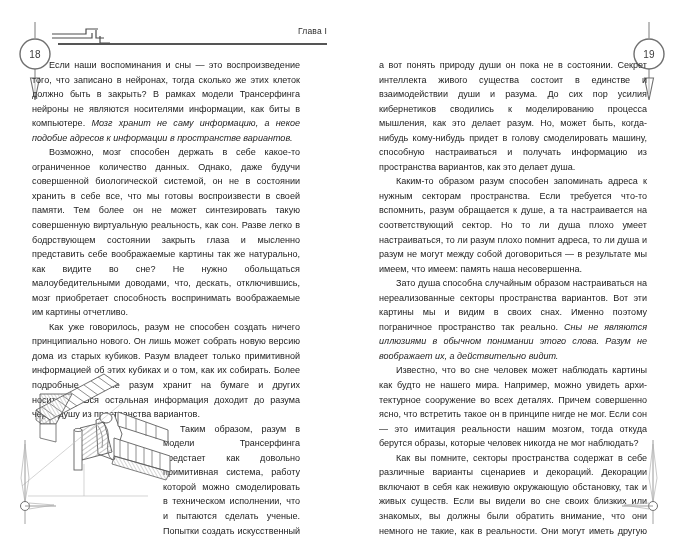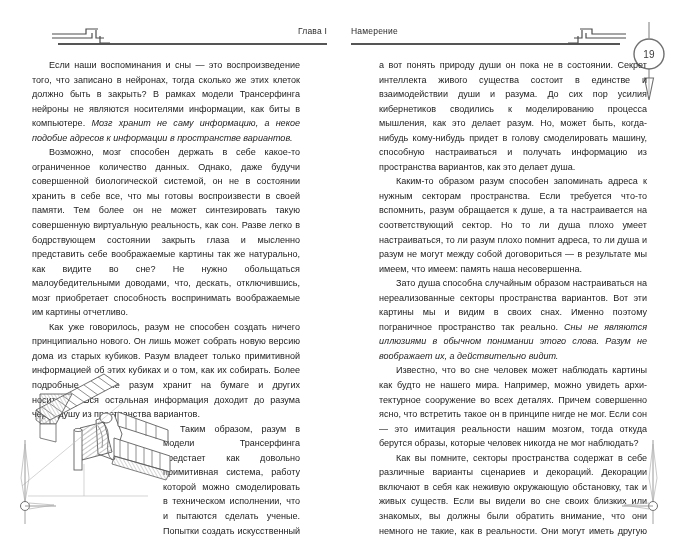--- a/index.html
+++ b/index.html
@@ -84,20 +84,30 @@
 
   svg{display:block;overflow:visible;}
 </style>
 </head>
 <body>
 
 <div class="spread">
 
   <div class="page page-left">
 
+    <div class="folio folio-left">
+      <svg width="58" height="78" viewBox="0 0 58 78">
+        <line x1="29" y1="0" x2="29" y2="16" stroke="#7a7a7a" stroke-width="1"></line>
+        <circle cx="29" cy="32" r="15" fill="#ffffff" stroke="#6f6f6f" stroke-width="1.4"></circle>
+        <line x1="29" y1="47" x2="29" y2="56" stroke="#7a7a7a" stroke-width="1"></line>
+        <polygon points="29,78 24.5,56 33.5,56" fill="#ffffff" stroke="#6f6f6f" stroke-width="1.1"></polygon>
+        <line x1="29" y1="56" x2="29" y2="72" stroke="#9a9a9a" stroke-width="0.7"></line>
+      </svg>
+      <div class="folio-num">18</div>
+    </div>
 
     <div class="header header-left">
       <div class="head-text head-left-text">Глава I</div>
       <div class="head-rule"></div>
       <svg class="step" width="60" height="20" viewBox="0 0 60 20">
         <path d="M0 6 H34 V1 H46" fill="none" stroke="#4d4d4d" stroke-width="1.2"></path>
         <path d="M0 10 H40 V5" fill="none" stroke="#4d4d4d" stroke-width="1.2"></path>
         <path d="M44 2 V10 H52" fill="none" stroke="#4d4d4d" stroke-width="1.2"></path>
         <path d="M48 8 V15 H58" fill="none" stroke="#4d4d4d" stroke-width="1.2"></path>
       </svg>
@@ -211,30 +221,20 @@
       <svg width="58" height="78" viewBox="0 0 58 78">
         <line x1="29" y1="0" x2="29" y2="16" stroke="#7a7a7a" stroke-width="1"></line>
         <circle cx="29" cy="32" r="15" fill="#ffffff" stroke="#6f6f6f" stroke-width="1.4"></circle>
         <line x1="29" y1="47" x2="29" y2="56" stroke="#7a7a7a" stroke-width="1"></line>
         <polygon points="29,78 24.5,56 33.5,56" fill="#ffffff" stroke="#6f6f6f" stroke-width="1.1"></polygon>
         <line x1="29" y1="56" x2="29" y2="72" stroke="#9a9a9a" stroke-width="0.7"></line>
       </svg>
       <div class="folio-num">19</div>
     </div>
 
-    <div class="header header-right">
-      <div class="head-text head-right-text">Намерение</div>
-      <div class="head-rule"></div>
-      <svg class="step" width="60" height="20" viewBox="0 0 60 20">
-        <path d="M60 6 H26 V1 H14" fill="none" stroke="#4d4d4d" stroke-width="1.2"></path>
-        <path d="M60 10 H20 V5" fill="none" stroke="#4d4d4d" stroke-width="1.2"></path>
-        <path d="M16 2 V10 H8" fill="none" stroke="#4d4d4d" stroke-width="1.2"></path>
-        <path d="M12 8 V15 H2" fill="none" stroke="#4d4d4d" stroke-width="1.2"></path>
-      </svg>
-    </div>
 
     <div class="body body-right">
       <p><span>а вот понять природу души он пока не в состоянии. Секрет интеллекта живого существа состоит в един­стве и взаимодействии души и разума. До сих пор уси­лия кибернетиков сводились к моделированию про­цесса мышления, как это делает разум. Но, может быть, когда-нибудь кому-нибудь придет в голову смоделировать машину, способную настраиваться и получать информа­цию из пространства вариантов, как это делает душа.</span></p>
 
       <p class="ind"><span>Каким-то образом разум способен запоминать адреса к нужным секторам пространства. Если требуется что-то вспомнить, разум обращается к душе, а та настраивается на соответствующий сектор. Но то ли душа плохо умеет настраиваться, то ли разум плохо помнит адреса, то ли душа и разум не могут между собой договориться — в резуль­тате мы имеем, что имеем: память наша несовершенна.</span></p>
 
       <p class="ind"><span>Зато душа способна случайным образом настраи­ваться на нереализованные секторы пространства вари­антов. Вот эти картины мы и видим в своих снах. Именно поэтому пограничное пространство так реально. </span><span class="it">Сны не являются иллюзиями в обычном понимании этого слова. Разум не воображает их, а действительно видит.</span></p>
 
       <p class="ind"><span>Известно, что во сне человек может наблюдать картины как будто не нашего мира. Например, можно увидеть архи­тектурное сооружение во всех деталях. Причем совершенно ясно, что встретить такое он в принципе нигде не мог. Если сон — это имитация реальности нашим мозгом, тогда откуда берутся образы, которые человек никогда не мог наблюдать?</span></p>
 

